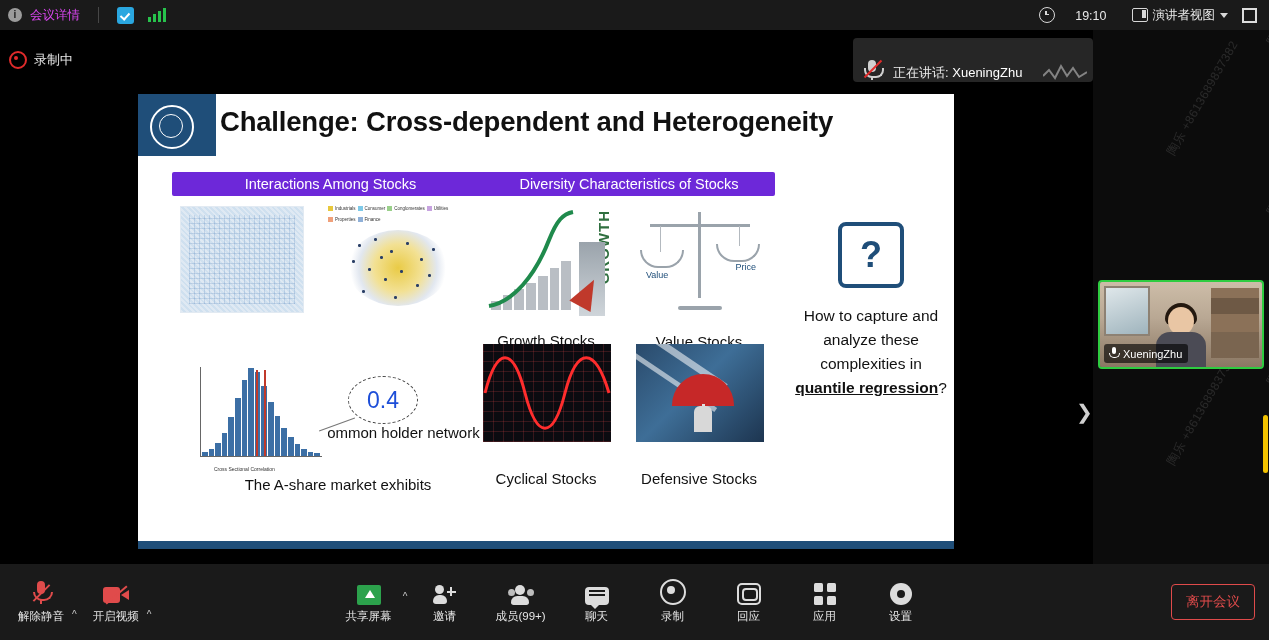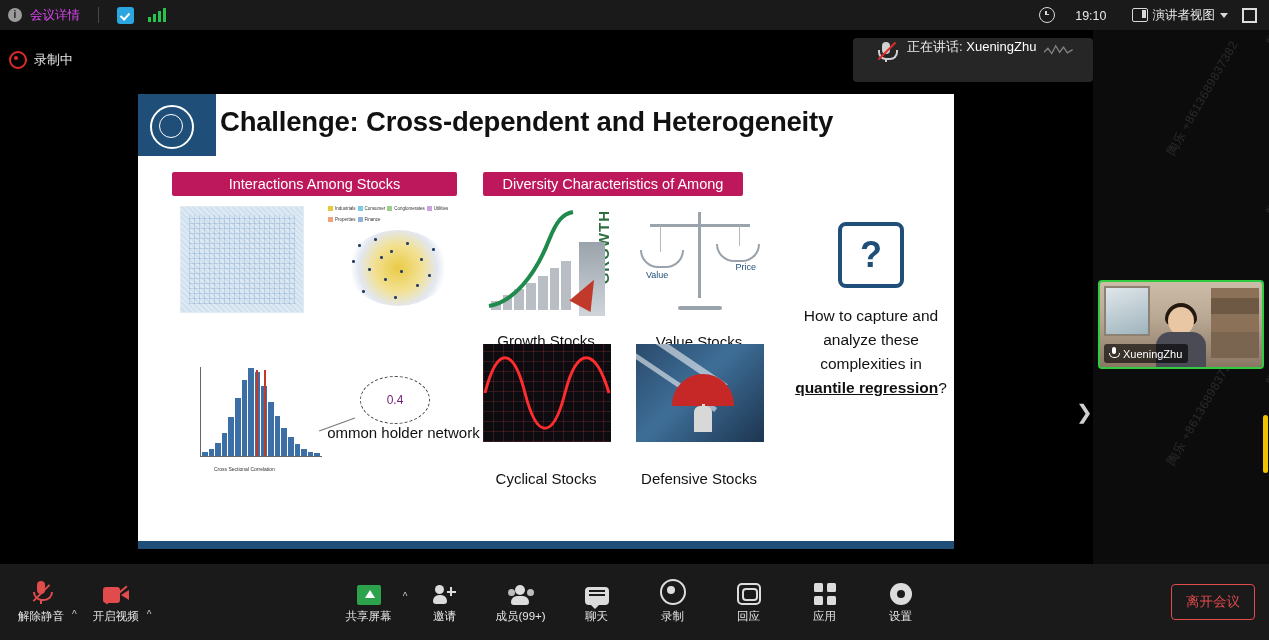--- a/index.html
+++ b/index.html
@@ -59,21 +59,21 @@
     display:flex;align-items:center;
   }
   .rec{display:flex;align-items:center;gap:7px;padding-left:9px;color:#e9e9e9;font-size:13px;}
   .rec-dot{
     width:14px;height:14px;border-radius:50%;border:2px solid #e02b2b;position:relative;
   }
   .rec-dot:after{content:"";position:absolute;left:3px;top:3px;width:4px;height:4px;border-radius:50%;background:#e02b2b;}
 
   .speaker-pill{
     position:absolute;right:0;top:8px;width:240px;height:44px;background:#262626;border-radius:4px;
-    display:flex;align-items:flex-start;gap:8px;padding:0 20px;box-sizing:border-box;
+    display:flex;align-items:flex-end;gap:8px;padding:0 6px;box-sizing:border-box;
   }
   .mic-muted{
     width:26px;height:26px;position:relative;flex:0 0 auto;
   }
   .mic-body{
     position:absolute;left:9px;top:4px;width:8px;height:12px;border-radius:4px;background:#d0d0d0;
   }
   .mic-arc{
     position:absolute;left:5px;top:12px;width:16px;height:8px;border:2px solid #d0d0d0;border-top:0;
     border-radius:0 0 8px 8px;
@@ -144,22 +144,22 @@
   }
   .logo:after{
     content:"";position:absolute;left:7px;top:7px;width:22px;height:22px;border-radius:50%;
     border:1.5px solid #fff;
   }
   .slide-title{
     position:absolute;left:82px;top:12px;right:8px;font-size:27.5px;font-weight:bold;color:#111;
     letter-spacing:-.2px;
   }
   .tag{
-    position:absolute;background:#be185d;color:#fff;font-size:14.5px;text-align:center;
-    padding:4px 0;border-radius:2px;
+    position:absolute;background:#6d28d9;color:#fff;font-size:14.5px;text-align:center;
+    padding:4px 16px;border-radius:2px;
   }
   .tag1{left:34px;top:78px;width:285px;}
   .tag2{left:345px;top:78px;width:260px;}
 
   .cap{position:absolute;font-size:15px;color:#111;text-align:center;}
 
   
   .img-matrix{
     position:absolute;left:42px;top:112px;width:122px;height:105px;
     background:
@@ -188,23 +188,23 @@
   
   .img-hist{position:absolute;left:40px;top:262px;width:150px;height:116px;background:#fff;}
   .hist-bars{position:absolute;left:24px;bottom:16px;width:118px;height:88px;display:flex;align-items:flex-end;gap:1px;}
   .hist-bars i{display:block;flex:1;background:#3c6fa5;}
   .hist-axis{position:absolute;left:22px;bottom:15px;width:122px;height:1px;background:#666;}
   .hist-yaxis{position:absolute;left:22px;bottom:15px;width:1px;height:90px;background:#666;}
   .hist-red{position:absolute;left:78px;bottom:16px;width:1.5px;height:86px;background:#c0392b;}
   .hist-red2{position:absolute;left:86px;bottom:16px;width:1.5px;height:86px;background:#c0392b;}
   .hist-xlab{position:absolute;left:36px;bottom:0;font-size:5px;color:#333;}
   .circle04{
-    position:absolute;left:222px;top:282px;width:68px;height:46px;border-radius:50%;
+    position:absolute;left:210px;top:282px;width:68px;height:46px;border-radius:50%;
     border:1px dashed #444;display:flex;align-items:center;justify-content:center;
-    font-size:12px;color:#701a75;
+    font-size:23px;color:#1d4ed8;
   }
   .leadline{position:absolute;left:180px;top:330px;width:38px;height:1px;background:#777;transform:rotate(-20deg);}
 
   
   .img-growth{
     position:absolute;left:345px;top:112px;width:128px;height:110px;background:#fff;
   }
   .gr-bars{position:absolute;left:8px;bottom:6px;width:80px;height:52px;display:flex;align-items:flex-end;gap:2px;}
   .gr-bars i{flex:1;background:#b9bec4;}
   .gr-word{
@@ -387,21 +387,21 @@
     <div class="nextarrow">❯</div>
 
     <div class="slide">
       <div class="slide-head">
         <div class="hdr-blue"></div>
         <div class="logo"></div>
         <div class="slide-title">Challenge: Cross-dependent and Heterogeneity</div>
       </div>
 
       <div class="tag tag1">Interactions Among Stocks</div>
-      <div class="tag tag2">Diversity Characteristics of Among</div>
+      <div class="tag tag2">Diversity Characteristics of Stocks</div>
 
       <div class="img-matrix"></div>
 
       <div class="img-net">
         <div class="net-legend">
           <span><i style="background:#e8c83c"></i>Industrials</span>
           <span><i style="background:#7ec9e8"></i>Consumer</span>
           <span><i style="background:#9ad08a"></i>Conglomerates</span>
           <span><i style="background:#c7a3e0"></i>Utilities</span>
           <span><i style="background:#f0a07a"></i>Properties</span>
@@ -450,20 +450,21 @@
             <i style="height:8%"></i>
           <i style="height:5%"></i>
             <i style="height:3%"></i>
         </div>
         <div class="hist-red"></div>
           <div class="hist-red2"></div>
         <div class="hist-xlab">Cross Sectional Correlation</div>
       </div>
       <div class="leadline"></div>
       <div class="circle04">0.4</div>
+      <div class="cap" style="left:40px;top:382px;width:320px;">The A-share market exhibits</div>
 
       <div class="img-growth">
         <div class="gr-bars">
             <i style="height:18%"></i>
             <i style="height:28%"></i>
             <i style="height:40%"></i>
             <i style="height:52%"></i>
             <i style="height:66%"></i>
             <i style="height:80%"></i>
             <i style="height:95%"></i>

